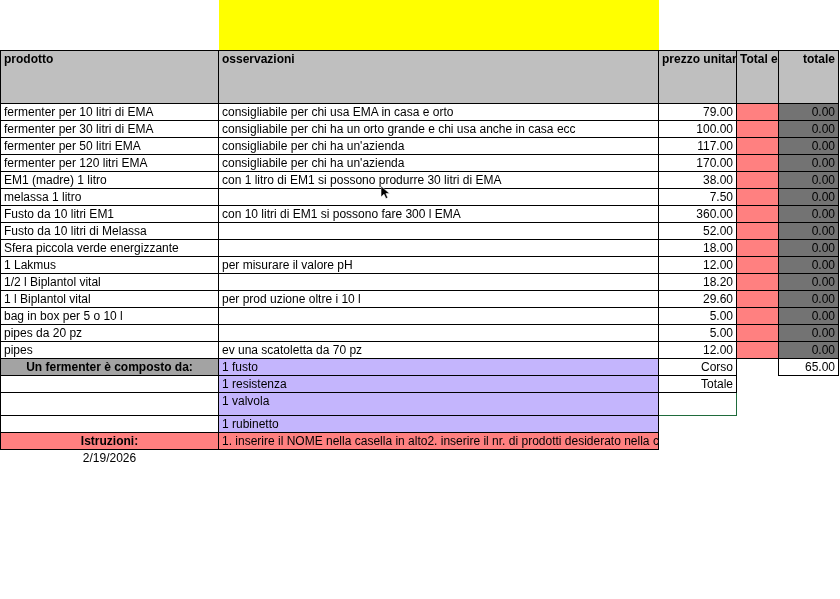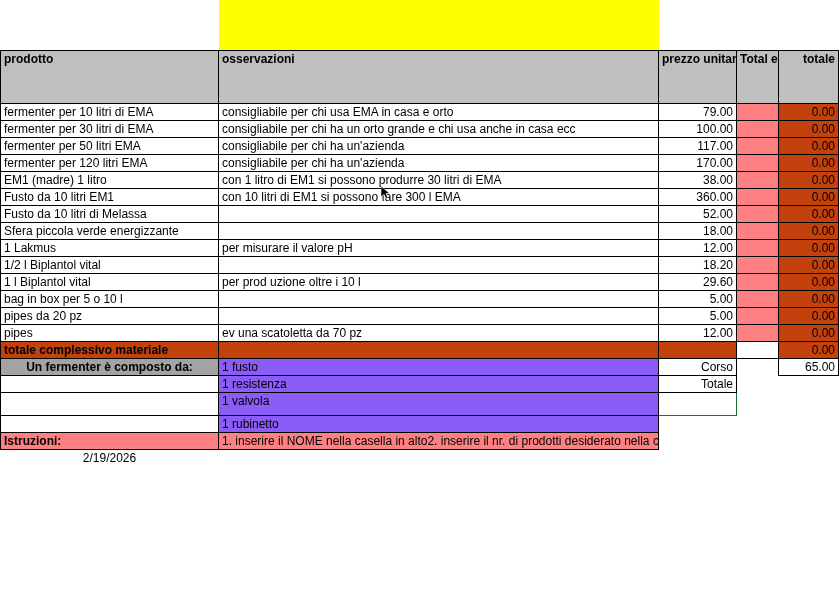--- a/index.html
+++ b/index.html
@@ -54,37 +54,37 @@
     font-weight: bold;
     vertical-align: bottom;
     height: 50px;
     white-space: normal;
   }
   .hdr td.right { text-align: right; }
   .hdr td.center { text-align: center; }
 
   .num { text-align: right; margin-left: 38px; }
   .pink { background: #ff8080; }
-  .gray { background: #c2410c; }
-  .green { background: #8b5cf6; }
+  .gray { background: #737373; }
+  .green { background: #c4b5fd; }
   .bold { font-weight: bold; }
   .green-left {
     background: #ffffff;
     border: 1px solid #000000;
   }
   .green-label {
     background: #a3a3a3;
     font-weight: bold;
     text-align: center;
   }
 
   .instr-left {
     background: #ff8080;
     font-weight: bold;
-    text-align: left;
+    text-align: center;
     vertical-align: top;
   }
   .instr-body {
     background: #ff8080;
     white-space: normal;
     line-height: 16px;
     vertical-align: top;
   }
   .corso-cell { text-align: right; margin-left: 32px; }
   .totale-box {
@@ -170,20 +170,27 @@
         <td class="num gray">0.00</td>
       </tr>
       <tr>
         <td>EM1 (madre) 1 litro</td>
         <td>con 1 litro di EM1 si possono produrre  30 litri di EMA</td>
         <td class="num">38.00</td>
         <td class="pink"></td>
         <td class="num gray">0.00</td>
       </tr>
       <tr>
+        <td>melassa 1 litro</td>
+        <td></td>
+        <td class="num">7.50</td>
+        <td class="pink"></td>
+        <td class="num gray">0.00</td>
+      </tr>
+      <tr>
         <td>Fusto da 10 litri EM1</td>
         <td>con 10 litri di EM1 si possono fare  300 l EMA</td>
         <td class="num">360.00</td>
         <td class="pink"></td>
         <td class="num gray">0.00</td>
       </tr>
       <tr>
         <td>Fusto da 10 litri di Melassa</td>
         <td></td>
         <td class="num">52.00</td>
@@ -233,27 +240,20 @@
         <td class="num gray">0.00</td>
       </tr>
       <tr>
         <td>pipes</td>
         <td>ev una scatoletta da 70 pz</td>
         <td class="num">12.00</td>
         <td class="pink"></td>
         <td class="num gray">0.00</td>
       </tr>
 
-      <tr>
-        <td class="gray bold">totale complessivo materiale</td>
-        <td class="gray"></td>
-        <td class="gray"></td>
-        <td class="blank-cell"></td>
-        <td class="num gray">0.00</td>
-      </tr>
 
       <tr>
         <td class="green-label">Un fermenter è composto da:</td>
         <td class="green">1 fusto</td>
         <td class="corso-cell">Corso</td>
         <td class="empty-noborder"></td>
         <td class="num">65.00</td>
       </tr>
       <tr>
         <td class="green-left"></td>

